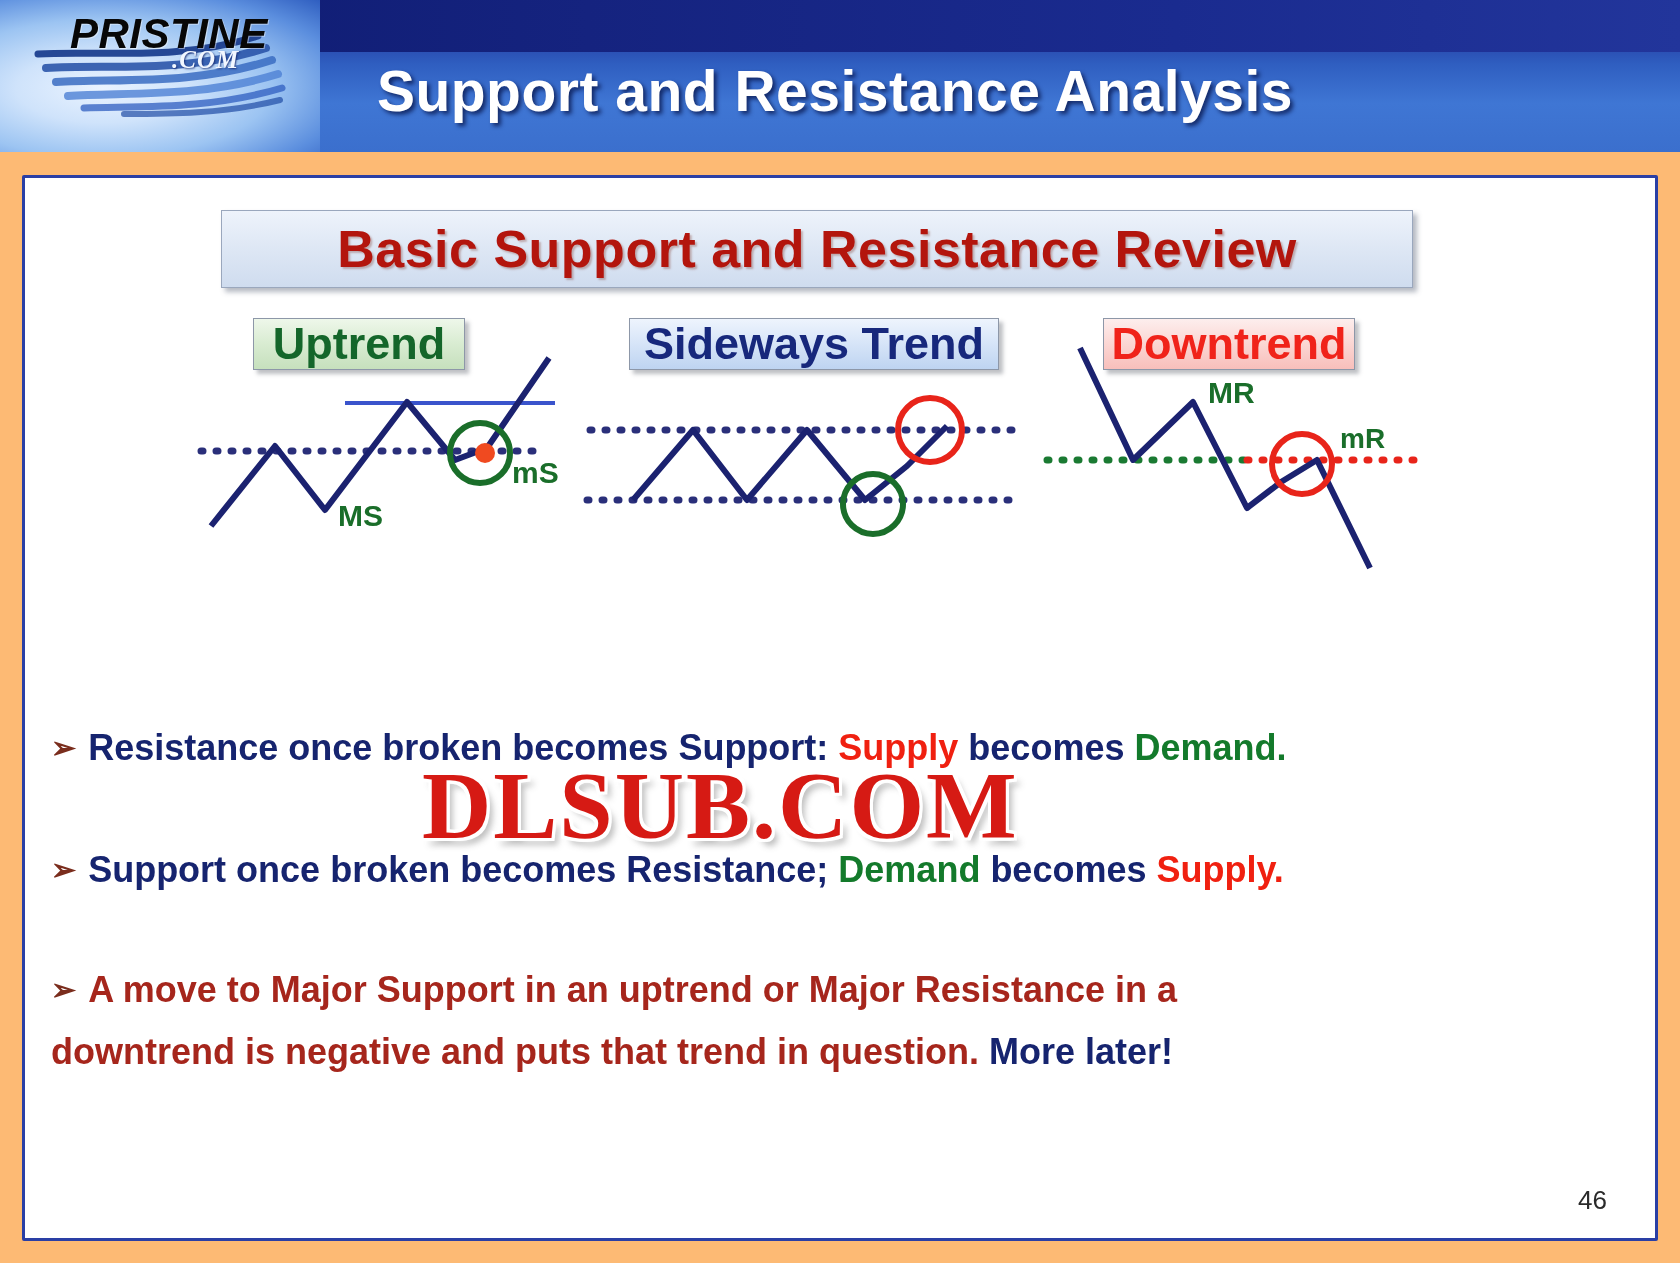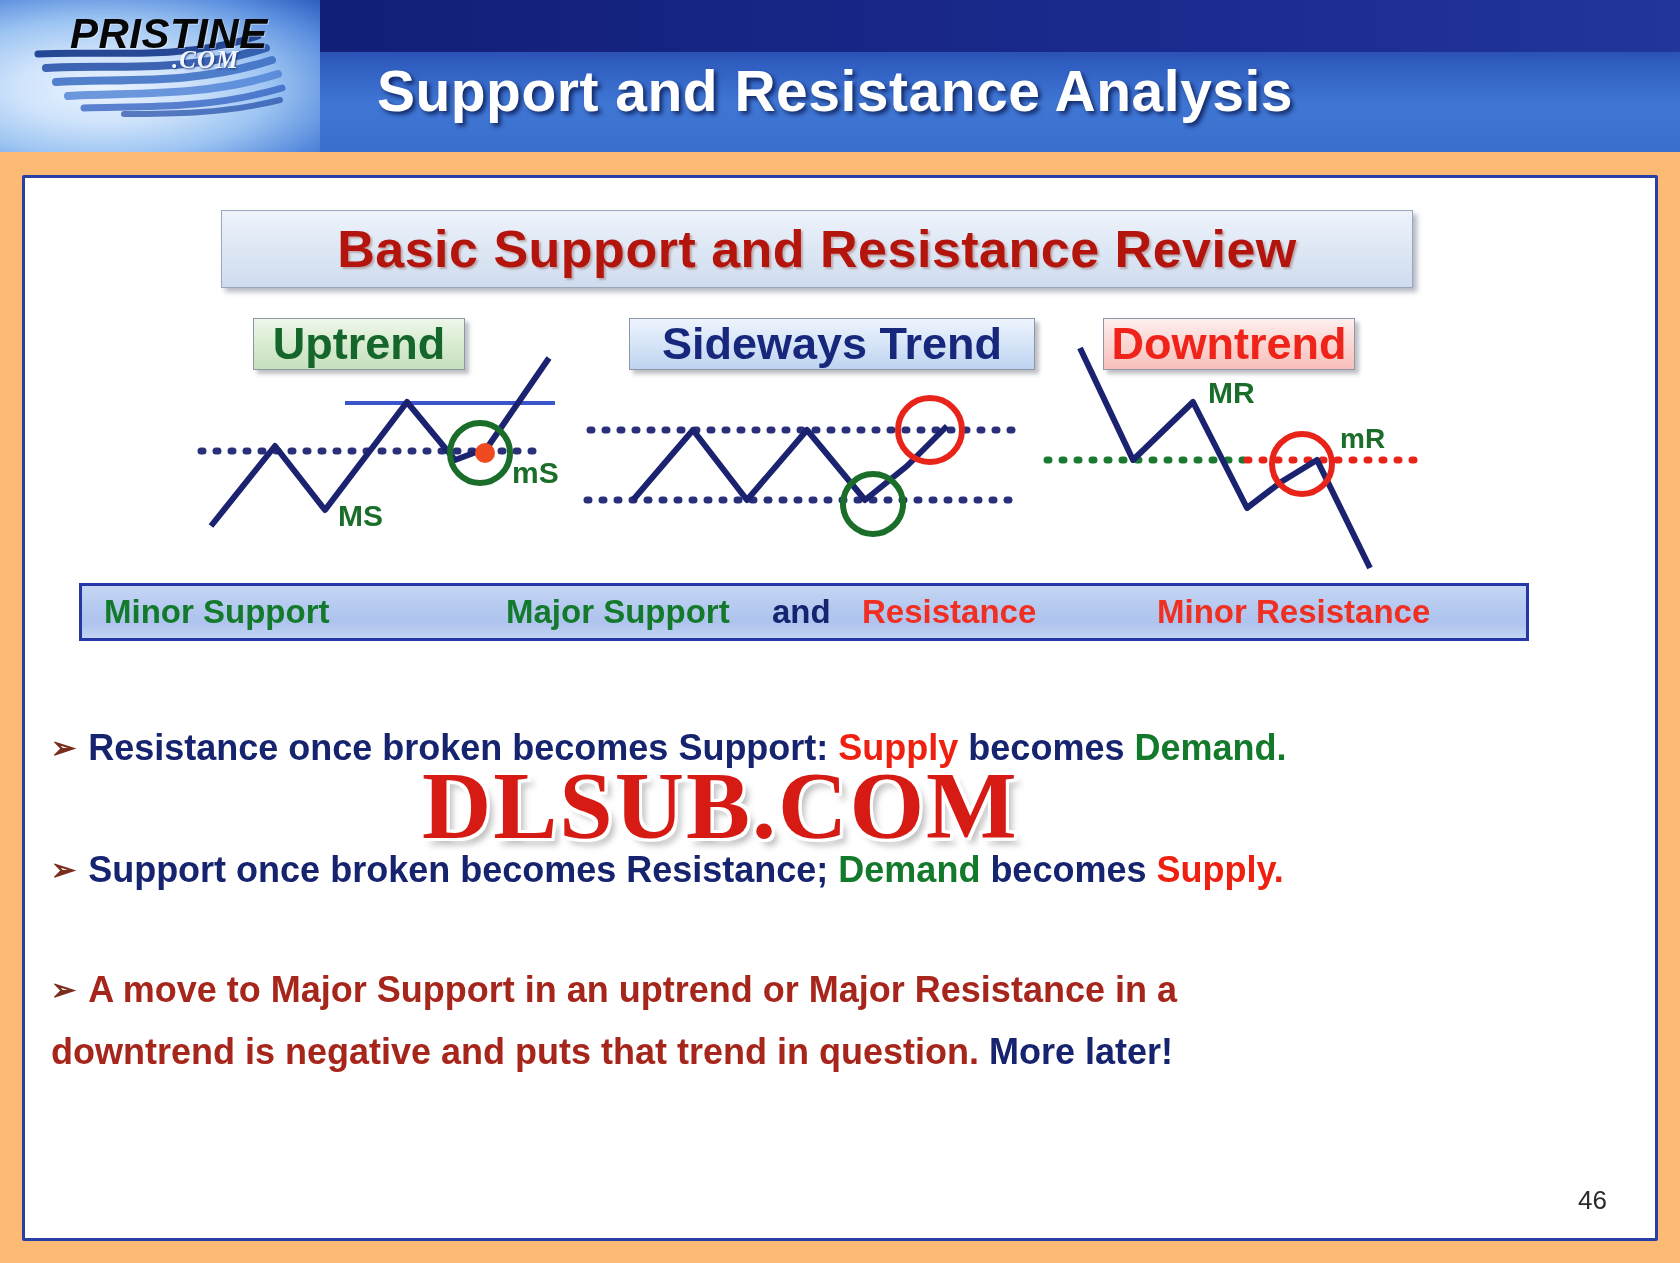--- a/index.html
+++ b/index.html
@@ -101,21 +101,21 @@
     font-size: 45px;
     border: 1px solid #8d97a8;
     box-shadow: 4px 4px 4px rgba(110,115,125,0.45);
   }
   .chip-uptrend {
     left: 228px; top: 140px; width: 212px;
     background: linear-gradient(180deg, #eef7ea 0%, #d9ecd2 48%, #c6e0bd 100%);
     color: #14662a;
   }
   .chip-sideways {
-    left: 604px; top: 140px; width: 406px;
+    left: 604px; top: 140px; width: 370px;
     background: linear-gradient(180deg, #eef4fd 0%, #d7e5f8 48%, #bed4f1 100%);
     color: #17287c;
   }
   .chip-downtrend {
     left: 1078px; top: 140px; width: 252px;
     background: linear-gradient(180deg, #fdeeed 0%, #fbd7d4 48%, #f8bfbb 100%);
     color: #f0231a;
   }
 
   
@@ -259,27 +259,20 @@
         <line x1="1022" y1="282" x2="1220" y2="282" stroke="#1a7a32" stroke-width="7" stroke-linecap="round" stroke-dasharray="2 13"></line>
 
         <line x1="1222" y1="282" x2="1400" y2="282" stroke="#e8241a" stroke-width="7" stroke-linecap="round" stroke-dasharray="2 13"></line>
         <polyline points="1055,170 1108,282 1168,224 1222,330 1256,304 1292,282 1345,390" fill="none" stroke="#1b2270" stroke-width="6" stroke-linejoin="round"></polyline>
         <circle cx="1277" cy="286" r="30" fill="none" stroke="#e8241a" stroke-width="6"></circle>
         <text x="1183" y="225" font-family="Liberation Sans, sans-serif" font-size="30" font-weight="bold" fill="#1a6e2a">MR</text>
         <text x="1315" y="270" font-family="Liberation Sans, sans-serif" font-size="28" font-weight="bold" fill="#1a6e2a">mR</text>
       </g>
     </svg>
 
-    <div class="legend-bar">
-      <span class="lg-minor-sup">Minor Support</span>
-      <span class="lg-major-sup">Major Support</span>
-      <span class="lg-and">and</span>
-      <span class="lg-resist">Resistance</span>
-      <span class="lg-minor-res">Minor Resistance</span>
-    </div>
 
     <div class="bullet bullet1">
       <span class="arrow">➢</span><span class="b-navy">Resistance once broken becomes Support: </span><span class="b-red">Supply</span><span class="b-navy"> becomes </span><span class="b-green">Demand.</span>
     </div>
 
     <div class="bullet bullet2">
       <span class="arrow">➢</span><span class="b-navy">Support once broken becomes Resistance; </span><span class="b-green">Demand</span><span class="b-navy"> becomes </span><span class="b-red">Supply.</span>
     </div>
 
     <div class="bullet bullet3">

